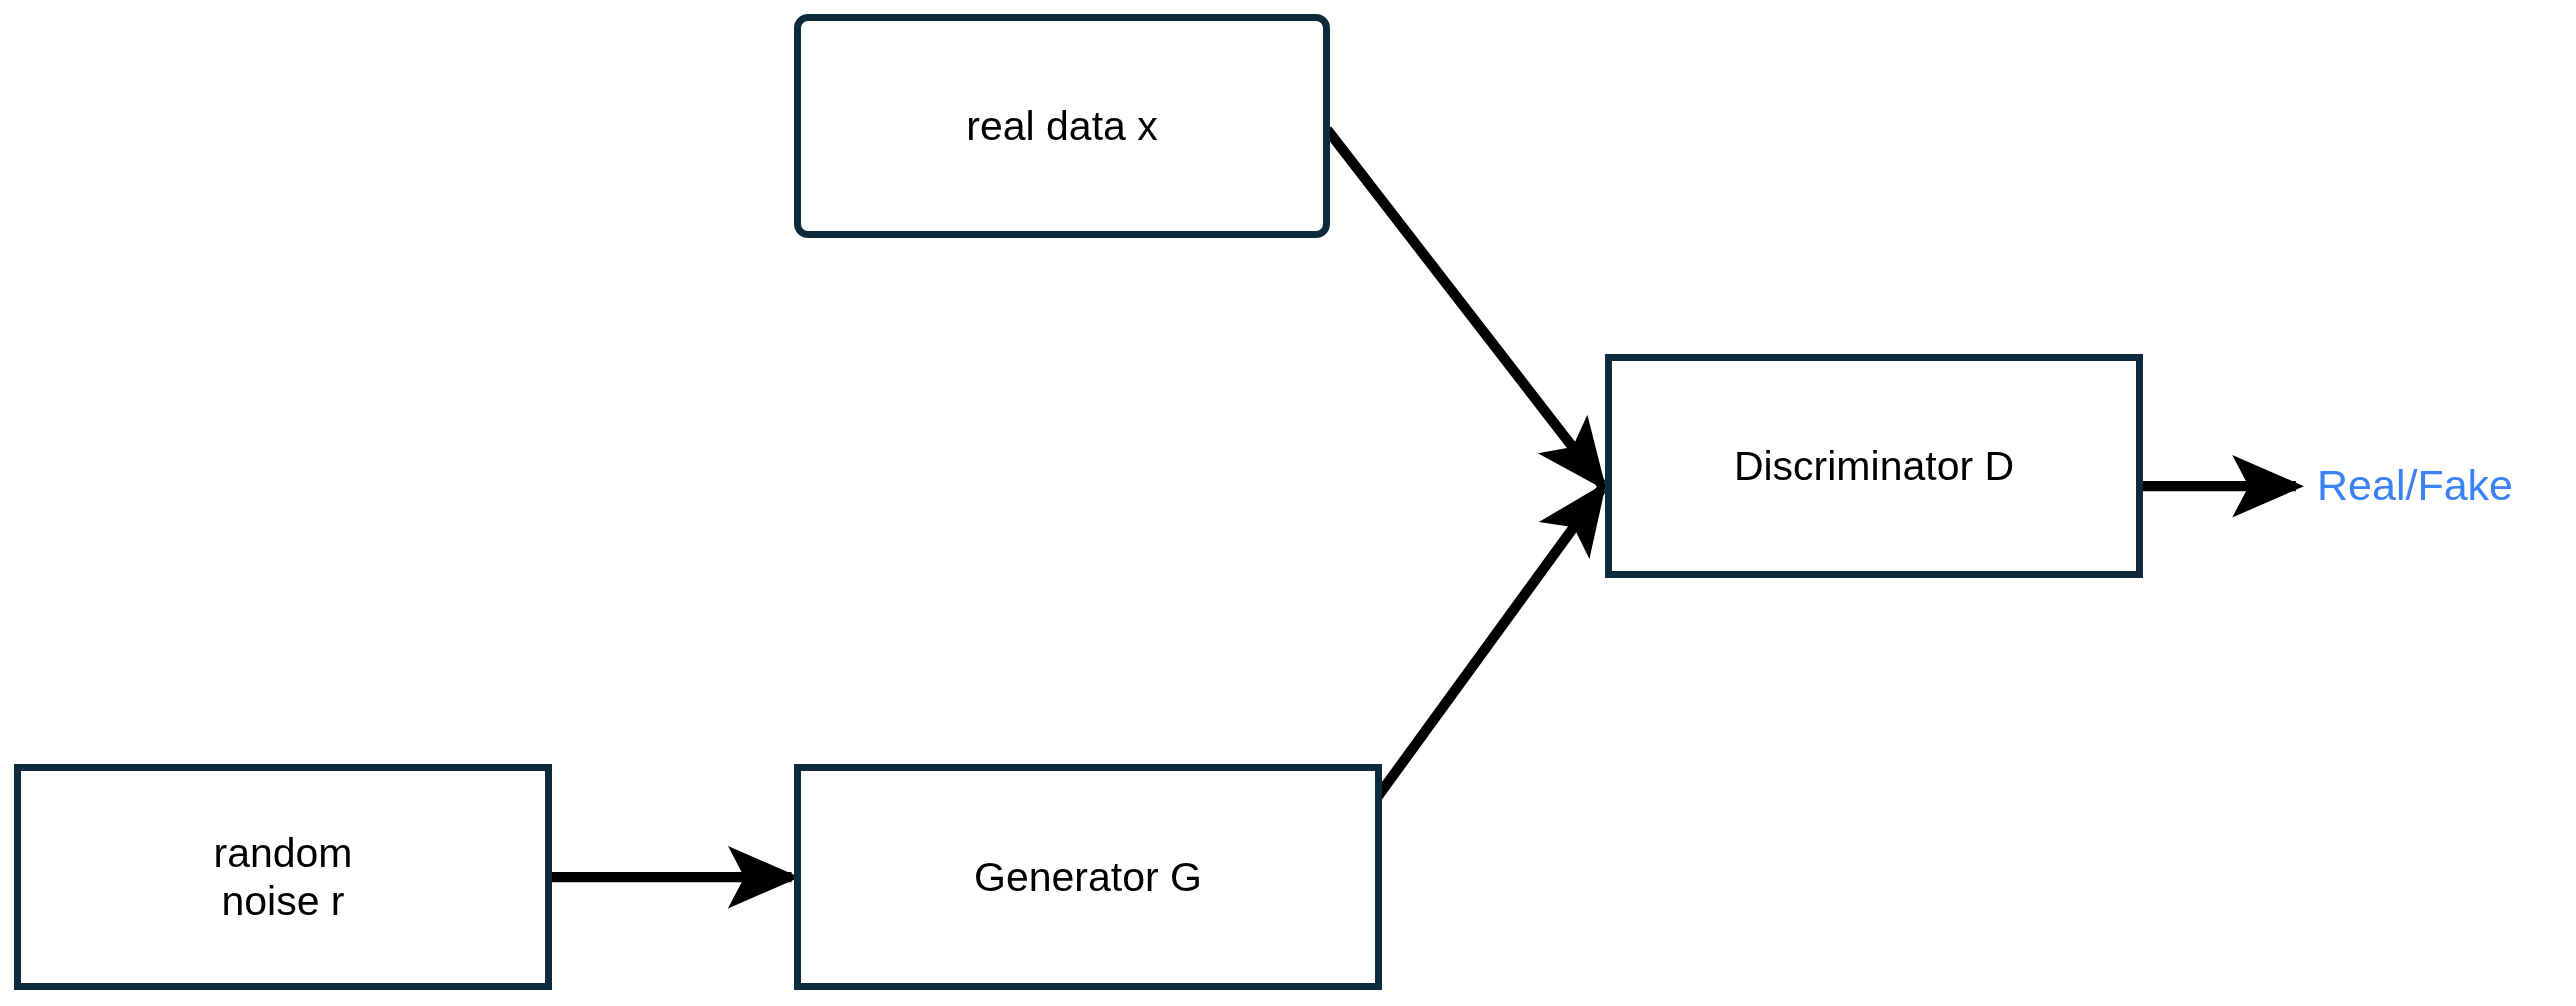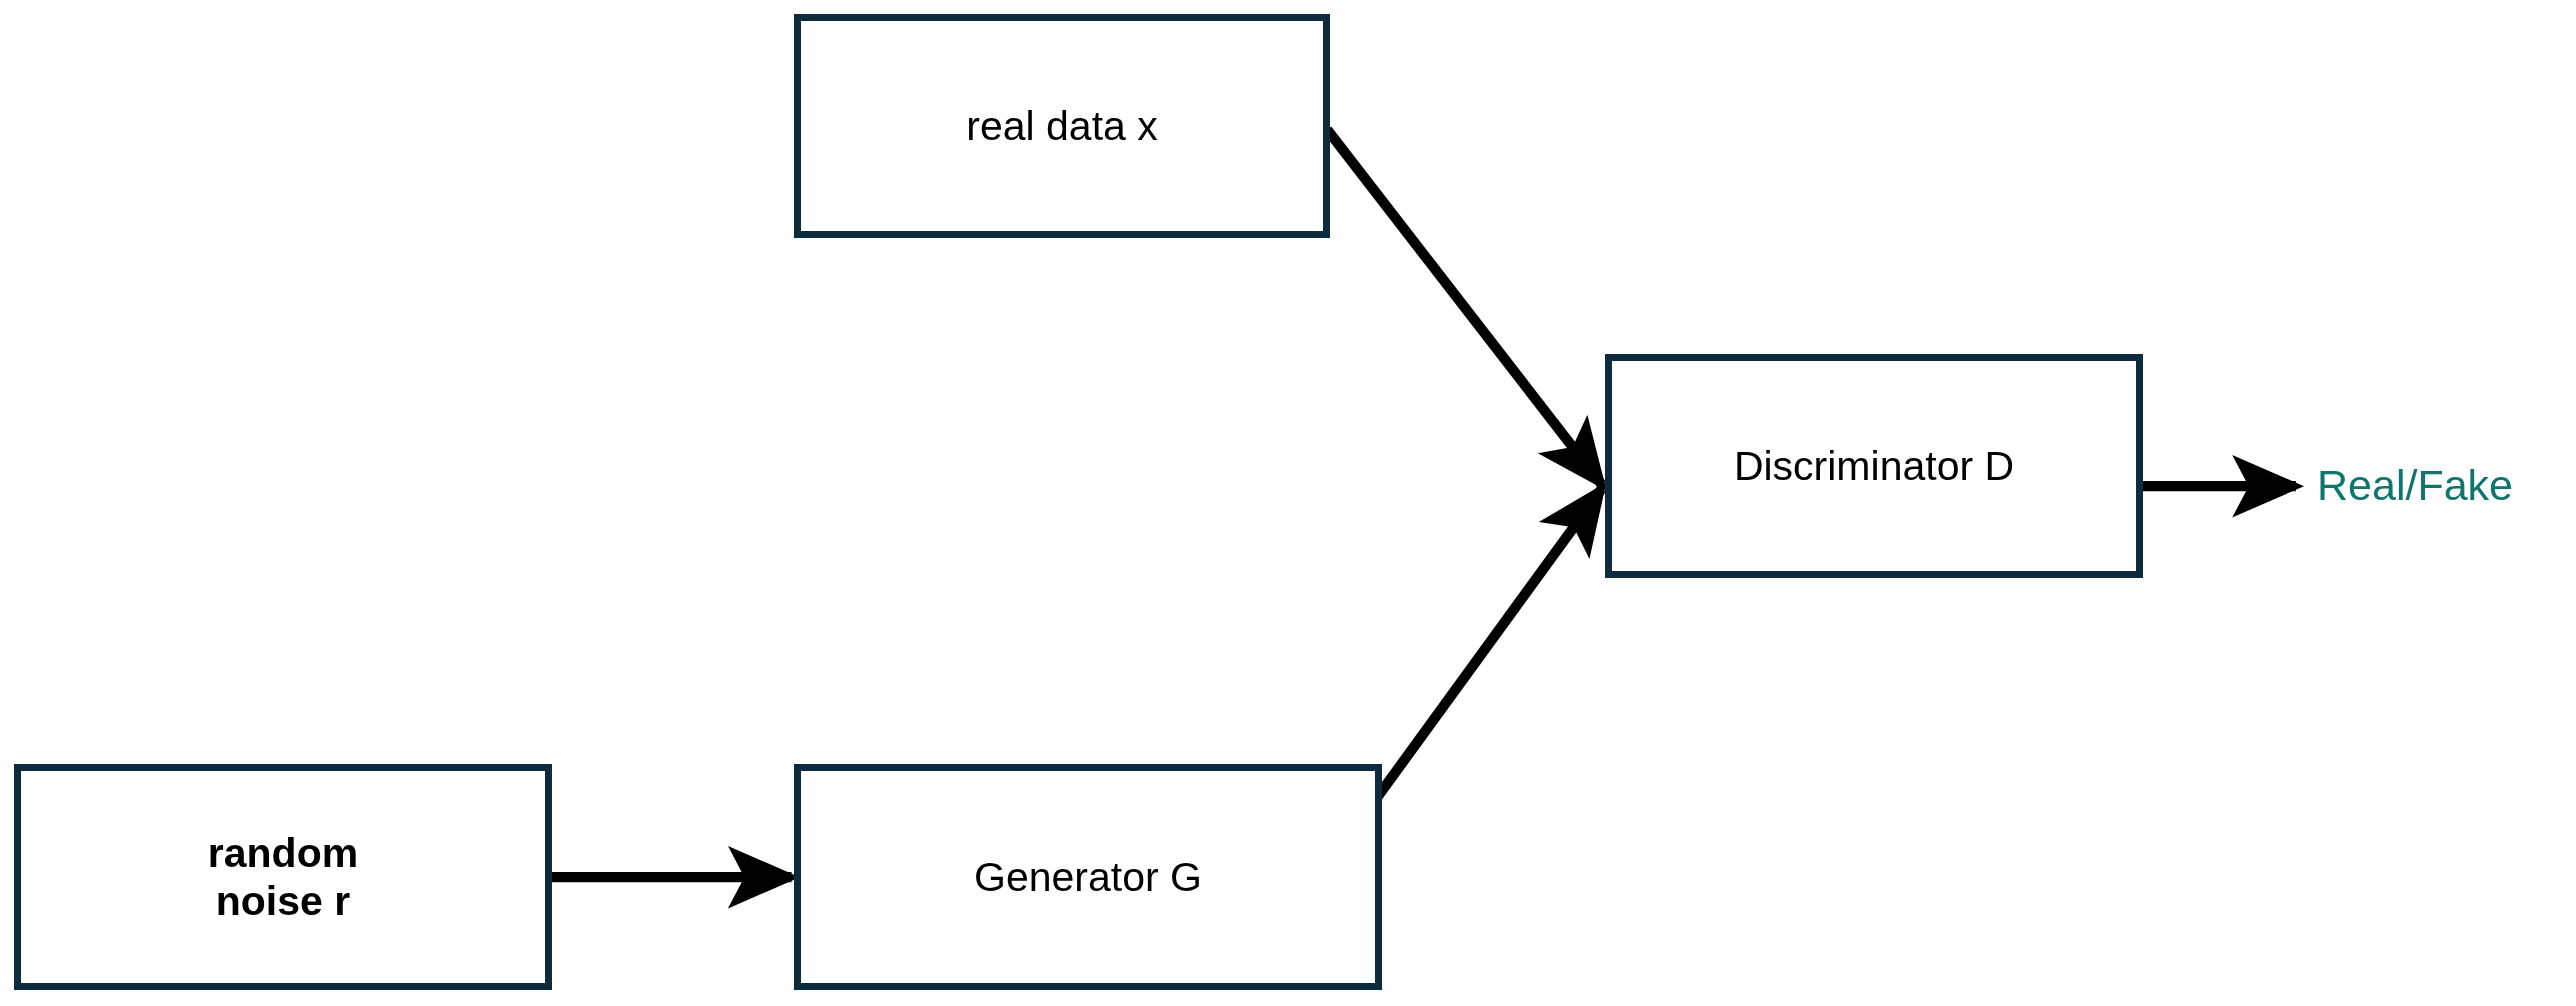--- a/index.html
+++ b/index.html
@@ -34,21 +34,21 @@
     justify-content: center;
     text-align: center;
     line-height: 1.18;
     color: #000000;
     font-size: 41px;
     font-family: "Liberation Sans", sans-serif;
     white-space: pre-line;
   }
   .free-label {
     position: absolute;
-    color: #0f766e;
+    color: #3b82f6;
     font-size: 43px;
     font-family: "Liberation Sans", sans-serif;
     white-space: nowrap;
     line-height: 1;
   }
 </style>
 </head>
 <body>
 
 <div id="canvas">
@@ -62,25 +62,25 @@
 
     <line class="edge" x1="1422" y1="139" x2="1716" y2="519" stroke="#000000" stroke-width="11" marker-end="url(#arrowhead)"></line>
 
     <line class="edge" x1="1422" y1="928" x2="1716" y2="524" stroke="#000000" stroke-width="11" marker-end="url(#arrowhead)"></line>
 
     <line class="edge" x1="586" y1="940" x2="848" y2="940" stroke="#000000" stroke-width="11" marker-end="url(#arrowhead)"></line>
 
     <line class="edge" x1="2292" y1="521" x2="2460" y2="521" stroke="#000000" stroke-width="11" marker-end="url(#arrowhead)"></line>
   </svg>
 
-  <div class="node-box" style="left:794px; top:14px; width:536px; height:224px;">real data x</div>
+  <div class="node-box" style="left:794px; top:14px; width:536px; height:224px;border-radius:14px;">real data x</div>
 
   <div class="node-box" style="left:1605px; top:354px; width:538px; height:224px;">Discriminator D</div>
 
-  <div class="node-box" style="left:14px; top:764px; width:538px; height:226px;font-weight:bold;">random
+  <div class="node-box" style="left:14px; top:764px; width:538px; height:226px;">random
 noise r</div>
 
   <div class="node-box" style="left:794px; top:764px; width:588px; height:226px;">Generator G</div>
 
   <div class="free-label" style="left:2317px; top:464px;">Real/Fake</div>
 
 </div>
 
 
 </body></html>

